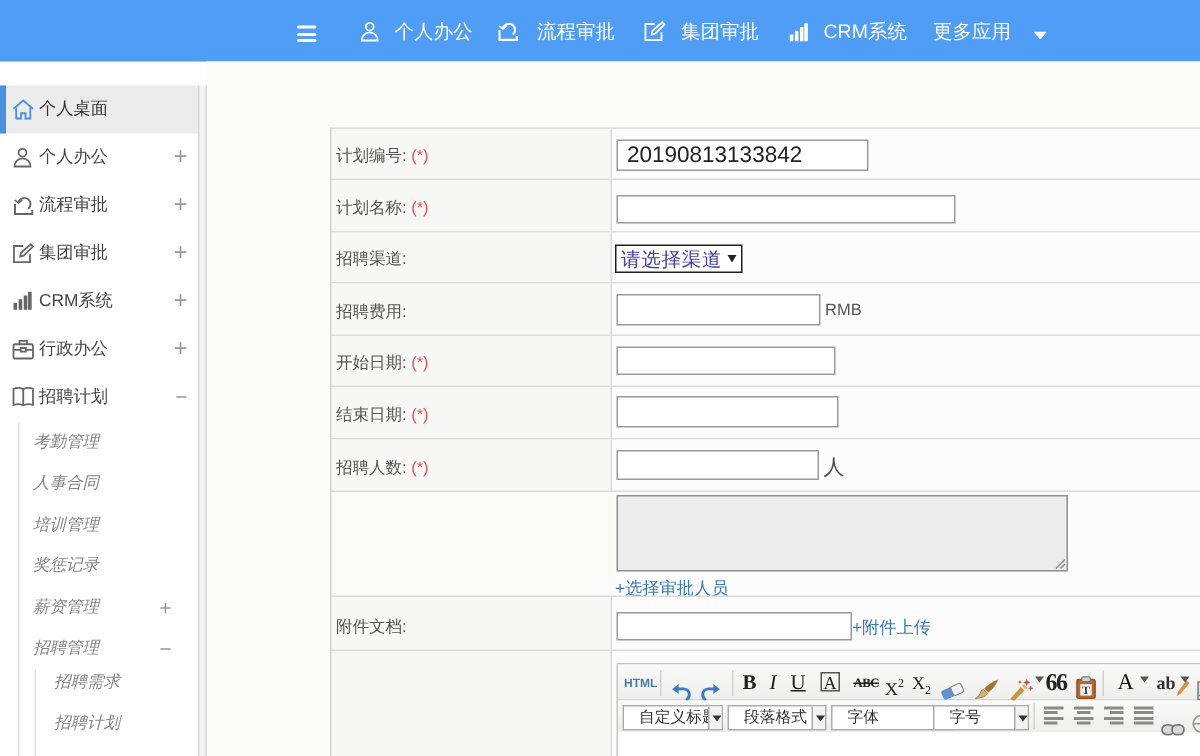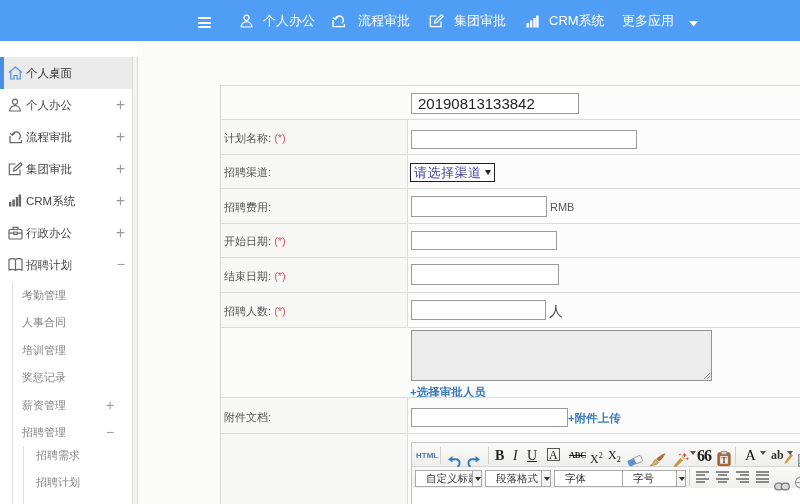--- a/index.html
+++ b/index.html
@@ -14,37 +14,37 @@
 .tm svg { vertical-align:-3px; margin-right:10px; }
 
 #sidebar { position:absolute; left:0; top:41px; width:138px; height:363px; background:#fff;margin-top:16px; }
 #sidebar .sb-track { position:absolute; right:0; top:0; width:6.5px; height:463px; background:#f4f4f4; border-left:1px solid #d9d9d9; border-right:1px solid #d9d9d9; }
 .mi { position:absolute; left:0; width:132px; height:32px; color:#444; font-size:11.5px; }
 .mi .txt { position:absolute; left:26px; top:0; height:32px; line-height:32px; }
 .mi svg { position:absolute; left:8px; top:9px; }
 .mi .pm { position:absolute; right:7px; top:0; height:32px; line-height:31px; font-size:16px; color:#999; font-weight:300; }
 .mi.sel { background:#ebebeb; }
 .mi.sel:before { content:""; position:absolute; left:0; top:0; width:4px; height:32px; background:#4a90e2; }
-.smi { position:absolute; color:#848484; font-size:11px; height:27px; line-height:27px; }
+.smi { position:absolute; color:#848484; font-size:11px; height:27px; line-height:27px;font-style:italic; }
 .guide { position:absolute; width:1px; background:#e2e2e2; }
 
 #content { position:absolute; left:138px; top:41px; width:662px; height:463px; background:#fbfbfa; }
 #titlebar { position:absolute; left:0; top:0; width:662px; height:44px; background:linear-gradient(180deg,#e6e5e3 0,#f2f1ef 7px,#f4f4f2 100%); }
 #ptitle { position:absolute; left:92px; top:13px; font-size:13.5px; font-weight:bold; color:#28466d; }
 #plus { position:absolute; left:74px; top:16px; width:14px; height:13px; }
 
 #ftable { position:absolute; left:82px; top:44px; width:600px; height:419px; }
 .row { position:absolute; left:0; width:600px; border-top:1px solid #dcdcdc; }
 .lcell { position:absolute; left:0; top:0; bottom:0; width:188px; background:#f7f7f6; border-right:1px solid #dcdcdc; }
 .fcell { position:absolute; left:189px; top:0; bottom:0; right:0; background:#fcfcfc; }
 .lbl { position:absolute; left:4px; font-size:11px; color:#555; white-space:nowrap; }
 .lbl em { font-style:normal; color:#e05555; }
 .inp { position:absolute; left:2px; background:#fff; border:1px solid #9a9a9a; }
 .aft { position:absolute; font-size:13px; color:#4a4a4a; }
-a.lnk { font-size:11.5px; color:#3879bd; text-decoration:none; position:absolute; white-space:nowrap;font-weight:bold; }
+a.lnk { font-size:11.5px; color:#3879bd; text-decoration:none; position:absolute; white-space:nowrap; }
 
 #edbox { position:absolute; left:2px; top:8px; width:409px; border:1px solid #c3c3c3; background:#fff; }
 .tbrow { position:relative; height:24px; background:linear-gradient(180deg,#fafafa,#eeeeec); border-bottom:1px solid #d5d5d5; }
 .tbrow2 { position:relative; height:21px; background:linear-gradient(180deg,#fafafa,#eeeeec); }
 .ti { position:absolute; top:0; height:25px; line-height:25px; }
 .sep { position:absolute; top:4px; width:1px; height:17px; background:#d0d0d0; }
 .tsel { position:absolute; top:3px; height:17px; background:#fff; border:1px solid #ababab; font-size:10.5px; color:#333; line-height:15px; padding-left:10px; }
 .tsel .dd { position:absolute; right:0; top:0; bottom:0; width:9px; border-left:1px solid #ababab; background:#f3f3f3; }
 .tsel .dd:after { content:""; position:absolute; left:2px; top:6px; border:3px solid transparent; border-top:4px solid #333; }
 .alicon { position:absolute; top:4px; width:13px; height:12px; }
@@ -166,20 +166,23 @@
   <div class="smi" style="left:36px; top:384.5px">招聘需求</div>
   <div class="smi" style="left:36px; top:412.4px">招聘计划</div>
   <div class="smi" style="left:36px; top:440.3px">人才库</div>
 </div>
 
 <div id="content">
 
   <div id="ftable">
 
     <div class="row" style="top:0; height:34px">
+      <div class="lcell">
+            <div class="lbl" style="top:10px">计划编号: <em>(*)</em></div>
+          </div>
       <div class="fcell">
             <div class="inp" style="top:7px; width:168px; height:21px; font-size:15px; line-height:19px; padding-left:6px; font-family:'Liberation Sans',sans-serif; color:#222">20190813133842</div>
           </div>
     </div>
 
     <div class="row" style="top:34px; height:35px">
       <div class="lcell">
             <div class="lbl" style="top:11px">计划名称: <em>(*)</em></div>
           </div>
       <div class="fcell">

